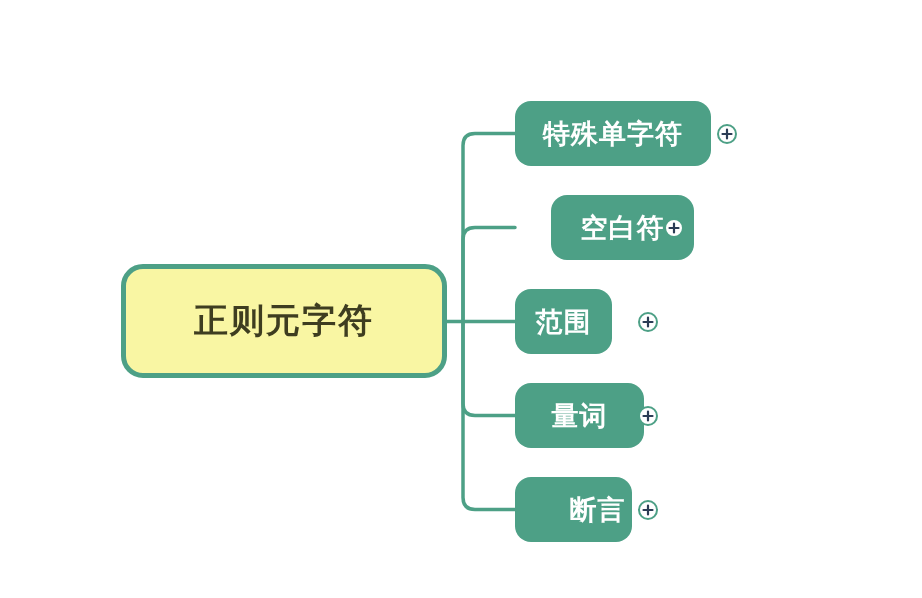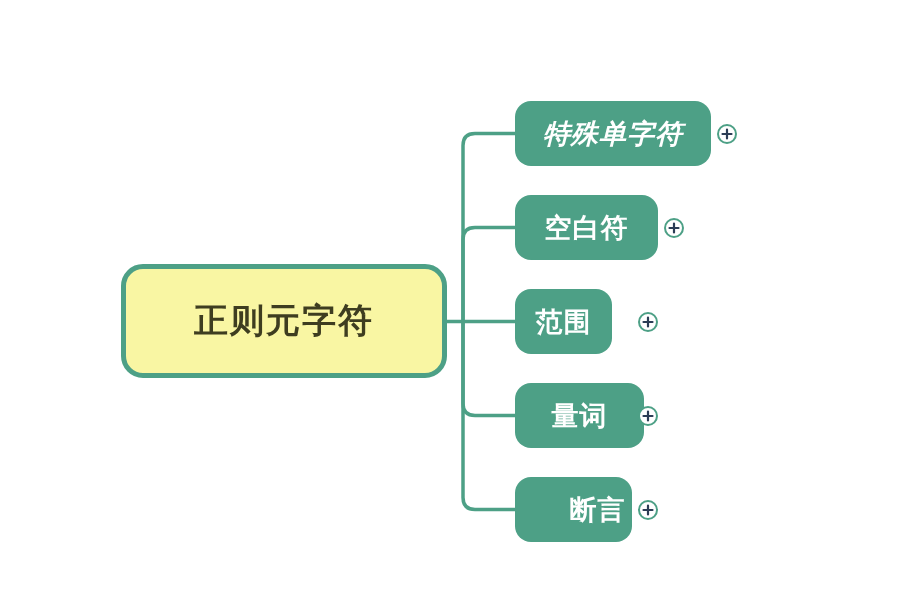--- a/index.html
+++ b/index.html
@@ -65,22 +65,22 @@
     height:65px;
     left:515px;
   }
   .child-node .label{
     color:var(--child-text);
     font-size:27px;
     font-weight:bold;
     letter-spacing:1px;
     white-space:nowrap;
   }
-  .child-0{top:101px;width:196px;font-style:italic;}
-  .child-1{top:195px;width:143px;}
+  .child-0{top:101px;width:196px;}
+  .child-1{top:195px;width:143px;margin-left:36px;}
   .child-2{top:289px;width:97px;}
   .child-3{top:383px;width:129px;text-align:right;}
   .child-4{top:477px;width:117px;padding-left:48px;}
   .plus-btn{
     position:absolute;
     width:22px;height:22px;
     padding:0;margin:0;
     border:none;
     background:transparent;
     cursor:pointer;

